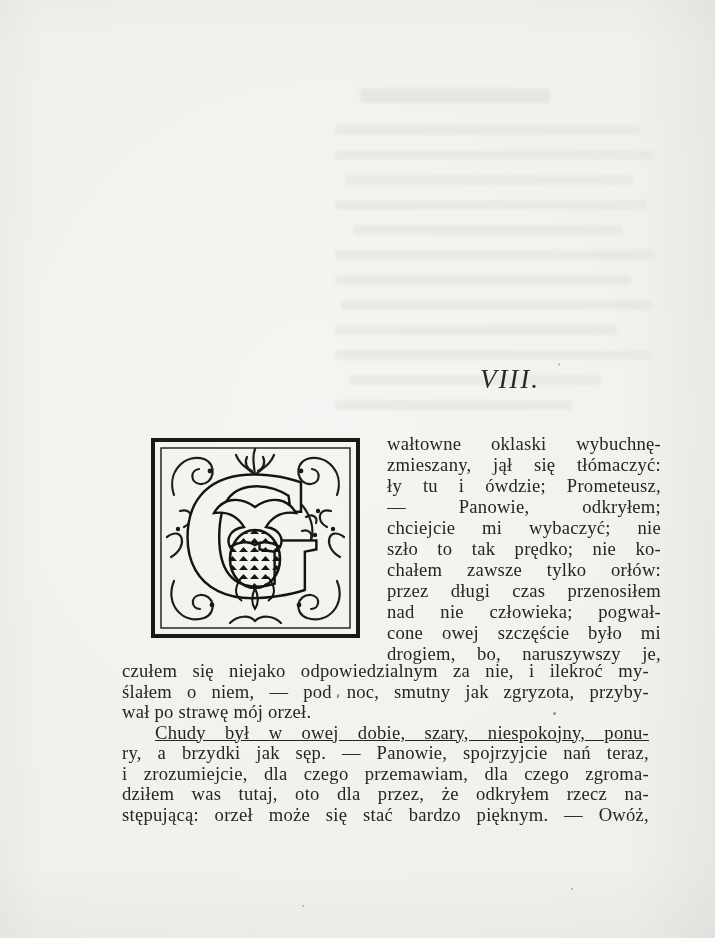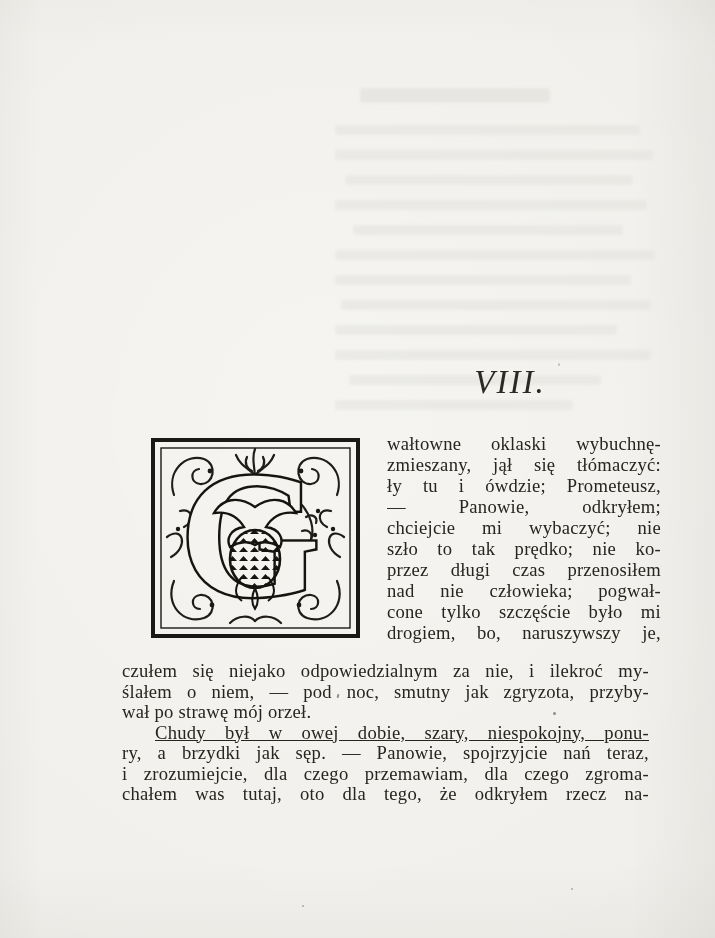--- a/index.html
+++ b/index.html
@@ -37,21 +37,21 @@
   #showthrough .ghost-row:nth-child(10) { width: 282px; }
   #showthrough .ghost-row:nth-child(11) { width: 316px; }
   #showthrough .ghost-row:nth-child(12) { width: 252px; margin-left: 14px;}
   #showthrough .ghost-row:nth-child(13) { width: 238px; }
 
   
   #chapter-heading {
     position: absolute; left: 448px; top: 364px; width: 124px;
     text-align: center;
     font-style: italic;
-    font-size: 33px;
+    font-size: 27px;
     letter-spacing: 2px;
     color: #2b2923;
   }
 
   
   #initial-box {
     position: absolute; left: 150px; top: 437px; width: 211px; height: 202px;
   }
   #initial-box svg { display: block; }
 
@@ -161,35 +161,37 @@
   </div>
 
   <div id="column-text" class="textblock">
 
   <div class="line">wałtowne oklaski wybuchnę-</div>
       <div class="line">zmieszany, jął się tłómaczyć:</div>
       <div class="line">ły tu i ówdzie; Prometeusz,</div>
       <div class="line">— Panowie, odkryłem;</div>
       <div class="line">chciejcie mi wybaczyć; nie</div>
       <div class="line">szło to tak prędko; nie ko-</div>
+      <div class="line">chałem zawsze tylko orłów:</div>
       <div class="line">przez długi czas przenosiłem</div>
       <div class="line">nad nie człowieka; pogwał-</div>
-      <div class="line">cone tylko szczęście było mi</div>
+      <div class="line">cone owej szczęście było mi</div>
       <div class="line">drogiem, bo, naruszywszy je,</div>
     </div>
 
   <div id="full-text" class="textblock">
 
   <div class="line">czułem się niejako odpowiedzialnym za nie, i ilekroć my-</div>
       <div class="line">ślałem o niem, — pod noc, smutny jak zgryzota, przyby-</div>
       <div class="line para-end">wał po strawę mój orzeł.</div>
       <div class="line indent">Chudy był w owej dobie, szary, niespokojny, ponu-</div>
       <div class="line">ry, a brzydki jak sęp. — Panowie, spojrzyjcie nań teraz,</div>
       <div class="line">i zrozumiejcie, dla czego przemawiam, dla czego zgroma-</div>
-      <div class="line">chałem was tutaj, oto dla tego, że odkryłem rzecz na-</div>
+      <div class="line">dziłem was tutaj, oto dla przez, że odkryłem rzecz na-</div>
+      <div class="line">stępującą: orzeł może się stać bardzo pięknym. — Owóż,</div>
     </div>
 
   <div class="speck" id="speck-1"></div>
   <div class="speck" id="speck-2"></div>
   <div class="speck" id="speck-3"></div>
   <div class="speck" id="speck-4"></div>
   <div class="speck" id="speck-5"></div>
 
 </div>
 

